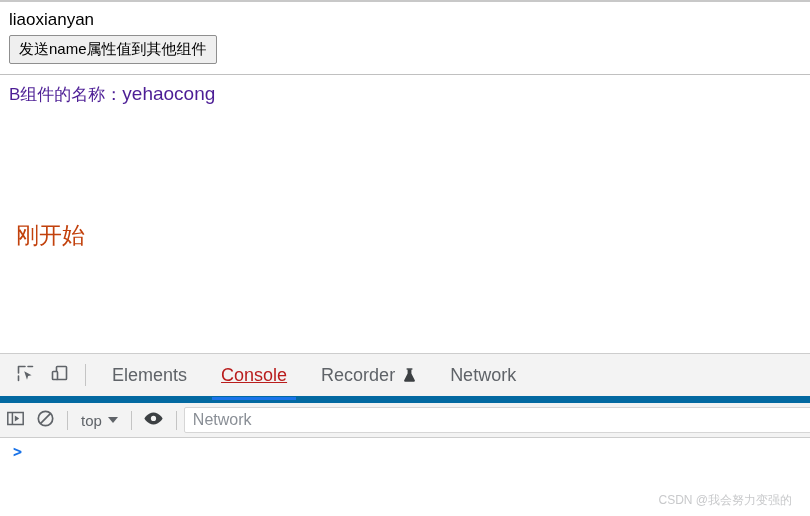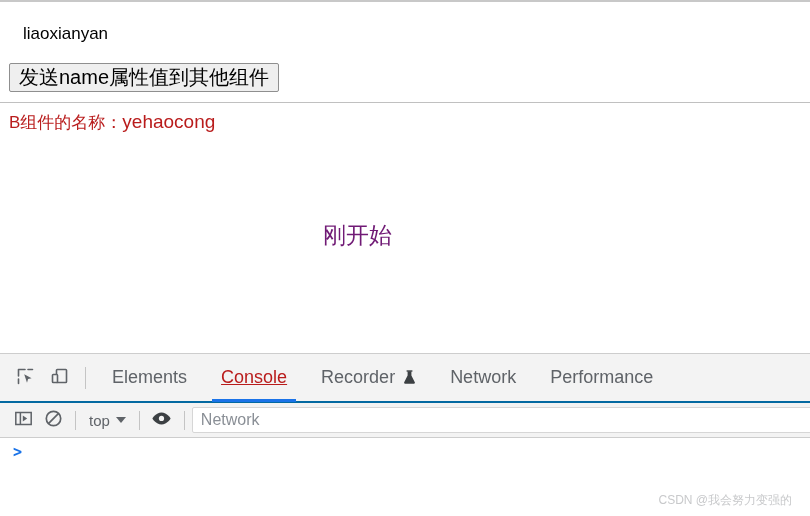--- a/index.html
+++ b/index.html
@@ -18,33 +18,33 @@
     position: absolute;
     left: 0; top: 0;
     width: 810px;
     height: 353px;
     background: #ffffff;
     border-top: 2px solid #c8c8c8;
     overflow: hidden;
   }
 
   .app-title {
-    margin: 14px;
+    margin: 0;
     padding: 7px 0 0 9px;
     font-size: 17px;
     line-height: 21px;
     color: #000000;
     font-weight: normal;
   }
 
   .send-btn {
     margin: 5px 0 0 9px;
     padding: 4px 9px 5px 9px;
     font-family: "Liberation Sans", "DejaVu Sans", sans-serif;
-    font-size: 20px;
+    font-size: 15px;
     line-height: 18px;
     color: #000000;
     background: #efefef;
     border: 1px solid #8f8f8f;
     border-radius: 2px;
     cursor: pointer;
   }
 
   .divider-rule {
     margin: 10px 0 0 0;
@@ -52,35 +52,35 @@
     border: 0;
     border-top: 1px solid #c0c0c0;
     width: 100%;
   }
 
   .comp-line {
     margin: 0;
     padding: 0 0 0 9px;
     font-size: 17px;
     line-height: 23px;
-    color: #b91c1c;
+    color: #4c1d95;
     white-space: pre;
   }
   .comp-line.first { padding-top: 7px; }
   .comp-value { font-size: 19px; }
 
   .highlight-text {
     position: absolute;
-    left: 0;
+    left: 16px;
     top: 218px;
     width: 715px;
-    text-align: center;
+    text-align: left;
     font-size: 23px;
     line-height: 30px;
-    color: #701a75;
+    color: #c2410c;
   }
 
   
   #devtools {
     position: absolute;
     left: 0;
     top: 353px;
     width: 810px;
     height: 163px;
     background: #ffffff;
@@ -89,21 +89,21 @@
     overflow: hidden;
   }
 
   
   .dt-tabstrip {
     position: relative;
     display: flex;
     align-items: center;
     height: 49px;
     background: #f3f3f3;
-    border-bottom: 2px solid #0369a1;
+    border-bottom: 7px solid #0369a1;
   }
 
   .dt-icon-btn {
     width: 34px;
     height: 34px;
     display: flex;
     align-items: center;
     justify-content: center;
     cursor: pointer;
     flex: none;
@@ -146,21 +146,21 @@
     align-items: center;
   }
 
   
   .dt-console-toolbar {
     display: flex;
     align-items: center;
     height: 35px;
     background: #f3f3f3;
     border-bottom: 1px solid #cdcdcd;
-    padding-left: 8px;
+    padding-left: 0;
   }
   .ctb-btn {
     width: 30px;
     height: 28px;
     display: flex;
     align-items: center;
     justify-content: center;
     cursor: pointer;
     flex: none;
   }
@@ -289,23 +289,20 @@
           <rect x="3.6" y="0.3" width="5.8" height="1.4" fill="#3c4043"></rect>
         </svg>
       </span>
     </div>
 
 
     <div class="dt-tab">
       <span class="tab-label">Network</span>
     </div>
 
-    <div class="dt-tab">
-      <span class="tab-label">Performance</span>
-    </div>
   </div>
 
   <div class="dt-console-toolbar">
 
     <div class="ctb-btn">
       <span>
         <svg width="19" height="19" viewBox="0 0 19 19">
           <rect x="1.8" y="3.5" width="15.4" height="12" stroke="#5f6368" stroke-width="1.5" fill="none"></rect>
           <line x1="6.4" y1="3.5" x2="6.4" y2="15.5" stroke="#5f6368" stroke-width="1.5"></line>
           <path d="M8.8 6.6 L13.2 9.5 L8.8 12.4 Z" fill="#5f6368"></path>

